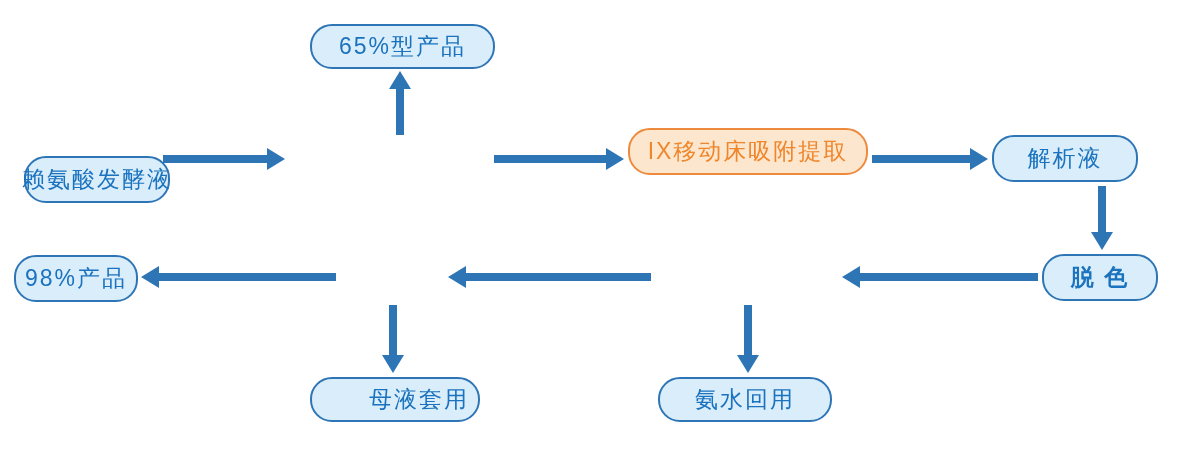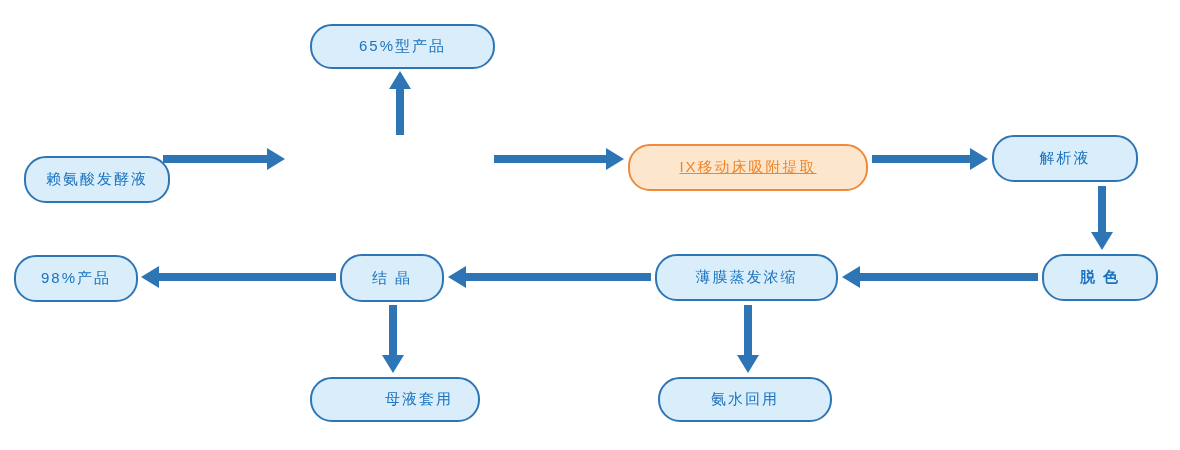--- a/index.html
+++ b/index.html
@@ -15,40 +15,40 @@
     overflow: hidden;
   }
   .node {
     position: absolute;
     display: flex;
     align-items: center;
     justify-content: center;
     box-sizing: border-box;
     border: 2px solid;
     border-radius: 22px;
-    font-size: 15px;
+    font-size: 23px;
     letter-spacing: 2px;
     white-space: nowrap;
   }
   .node.blue {
     background: #d9eefa;
     border-color: #2e75b6;
     color: #1b72be;
   }
   .node.orange {
     background: #fce6cd;
     border-color: #ee8a3d;
     color: #f0862b;
   }
 
   
   .pos-fermentation { left: 24px;   top: 135px; width: 146px; height: 47px; margin-top: 21px; }
   .pos-p65          { left: 310px;  top: 24px;  width: 185px; height: 45px; }
   .pos-lcm101       { left: 289px;  top: 136px; width: 201px; height: 47px; }
-  .pos-ix           { left: 628px;  top: 144px; width: 240px; height: 47px; text-decoration: underline; }
+  .pos-ix           { left: 628px;  top: 128px; width: 240px; height: 47px; }
   .pos-desorption   { left: 992px;  top: 135px; width: 146px; height: 47px; }
   .pos-decolor      { left: 1042px; top: 254px; width: 116px; height: 47px; font-weight: bold; }
   .pos-evap         { left: 655px;  top: 254px; width: 183px; height: 47px; }
   .pos-cryst        { left: 340px;  top: 254px; width: 104px; height: 48px; }
   .pos-p98          { left: 14px;   top: 255px; width: 124px; height: 47px; }
   .pos-mother       { left: 310px;  top: 377px; width: 170px; height: 45px; padding-left: 48px; }
   .pos-ammonia      { left: 658px;  top: 377px; width: 174px; height: 45px; }
 
   
   .arrow { position: absolute; }
@@ -100,23 +100,21 @@
 
   <div class="node blue pos-p65">65%型产品</div>
 
 
   <div class="node orange pos-ix">IX移动床吸附提取</div>
 
   <div class="node blue pos-desorption">解析液</div>
 
   <div class="node blue pos-decolor">脱 色</div>
 
-  <div class="node blue pos-evap">薄膜蒸发浓缩</div>
 
-  <div class="node blue pos-cryst">结 晶</div>
 
   <div class="node blue pos-p98">98%产品</div>
 
   <div class="node blue pos-mother">母液套用</div>
 
   <div class="node blue pos-ammonia">氨水回用</div>
 
   <div class="arrow a-right apos-1">
     <div class="shaft"></div>
     <div class="head"></div>

